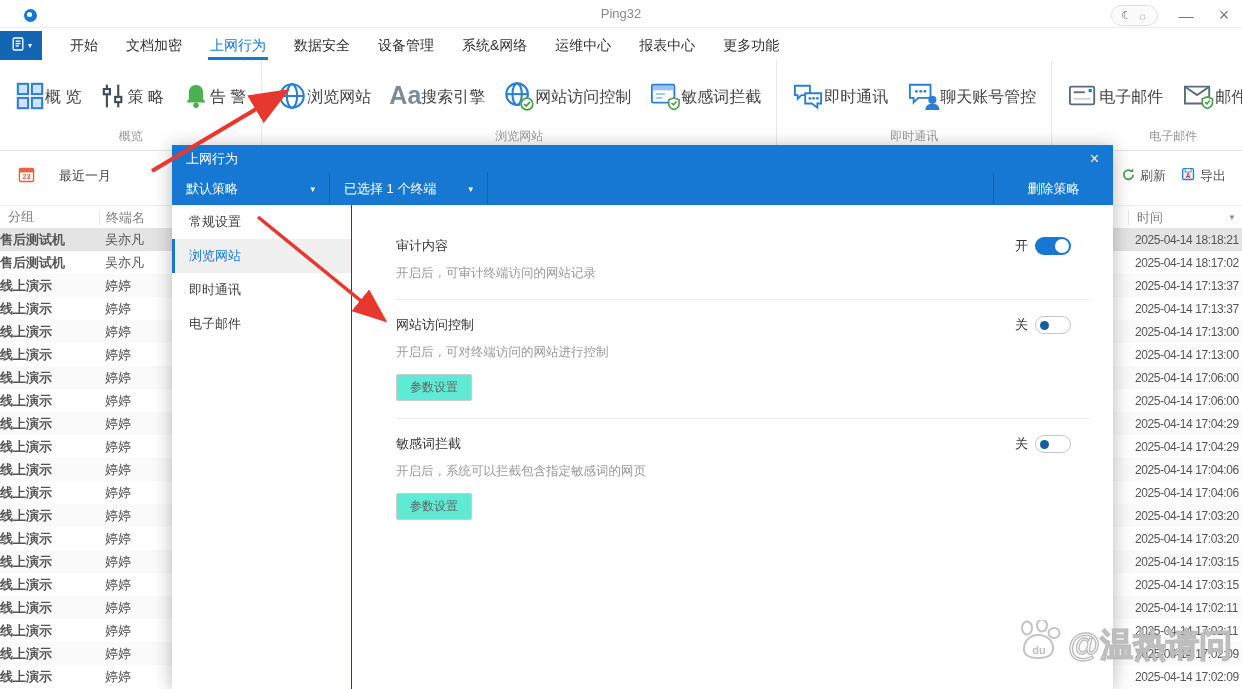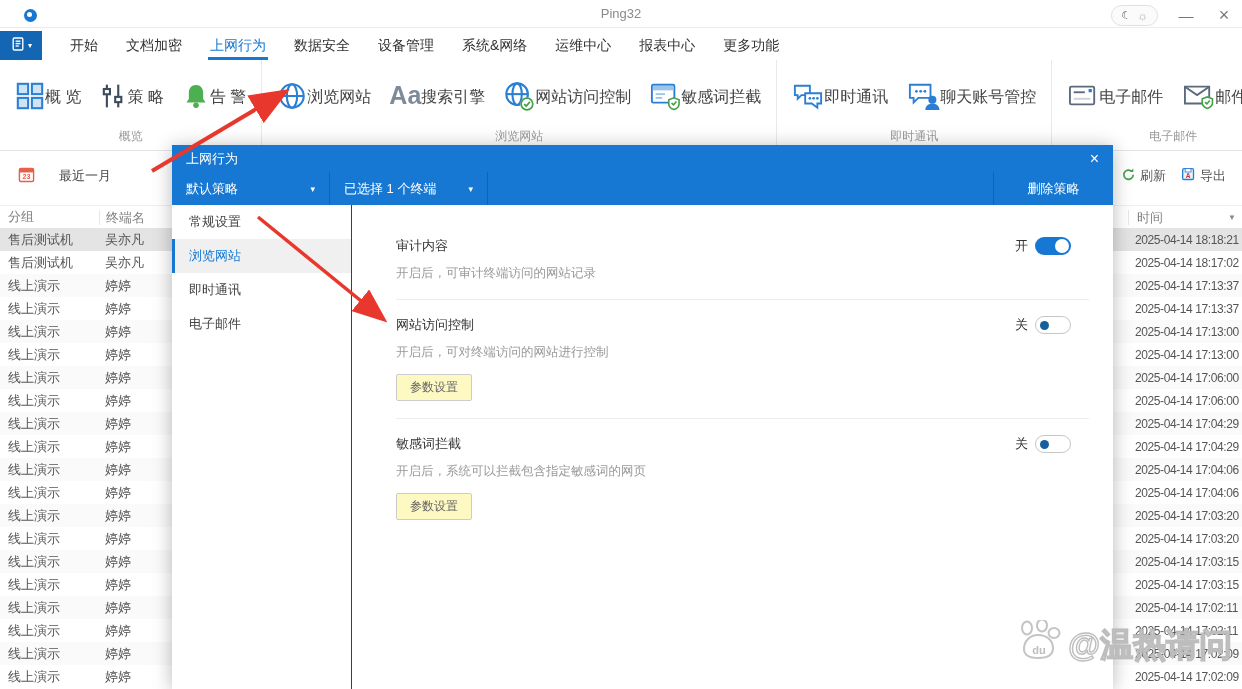--- a/index.html
+++ b/index.html
@@ -61,21 +61,21 @@
     border-top:1px solid #efefef; display:flex; align-items:center; font-size:13px; color:#808080; }
   .h-group { width:99px; padding-left:8px; }
   .h-terminal { flex:1; padding-left:6px; border-left:1px solid #e7e7e7; height:15px; line-height:15px; }
   .h-time { width:114px; padding-left:8px; border-left:1px solid #e7e7e7; height:15px;
     line-height:15px; display:flex; align-items:center; justify-content:space-between; padding-right:6px; }
   .sort-caret { font-size:8px; color:#888; }
   .tbody { position:absolute; left:0; top:228px; width:1242px; height:461px; }
   .trow { display:flex; height:23px; align-items:center; font-size:13px; color:#555; }
   .trow.alt { background:#fafafa; }
   .trow.selected { background:#e4e4e4; }
-  .c-group { width:99px; padding-left:8px; white-space:nowrap; }
+  .c-group { width:99px; white-space:nowrap;font-weight:bold; }
   .c-terminal { flex:1; padding-left:6px; white-space:nowrap; }
   .c-time { width:114px; padding-left:7px; font-size:12px; letter-spacing:-0.4px; white-space:nowrap; }
 
   
   .dialog { position:absolute; left:172px; top:145px; width:941px; height:544px; z-index:10;
     background:#fff; box-shadow:0 2px 18px rgba(0,0,0,.28); display:flex; flex-direction:column; }
   .dlg-title { height:27px; background:#1678d2; color:#fff; font-size:13px;
     display:flex; align-items:center; padding:0 14px; }
   .dlg-title .sp { flex:1; }
   .dlg-close { font-size:16px; color:#fff; cursor:default; }
@@ -99,21 +99,21 @@
   .tgl-state { font-size:13px; color:#333; }
   .toggle { width:36px; height:18px; border-radius:9px; position:relative; display:inline-block; }
   .toggle.on { background:#1678d2; }
   .toggle.on .knob { position:absolute; right:2px; top:2px; width:14px; height:14px;
     border-radius:50%; background:#fff; }
   .toggle.off { background:#fff; border:1px solid #c6c6c6; }
   .toggle.off .knob { position:absolute; left:4px; top:3.5px; width:9px; height:9px;
     border-radius:50%; background:#155f9e; }
   .sec-desc { margin-top:10px; font-size:12.5px; color:#999; }
   .param-btn { display:inline-block; margin-top:13px; border:1px solid #ccc; border-radius:2px;
-    background:#fef9c3; color:#666; font-size:12px; padding:4px 13px; cursor:default; }
+    background:#5eead4; color:#666; font-size:12px; padding:4px 13px; cursor:default; }
   .sec-div { border-top:1px solid #ececec; margin:17px 0 16px; }
 
   
   .arrows { position:absolute; inset:0; z-index:20; pointer-events:none; }
   .watermark { position:absolute; left:1016px; top:620px; z-index:15; display:flex;
     align-items:center; gap:4px; pointer-events:none; }
   .wm-text { font-size:33px; font-weight:bold; color:rgba(255,255,255,.88);
     -webkit-text-stroke:1.3px rgba(170,170,170,.75);
     text-shadow:0 0 1px rgba(160,160,160,.5); white-space:nowrap; }
 </style>

